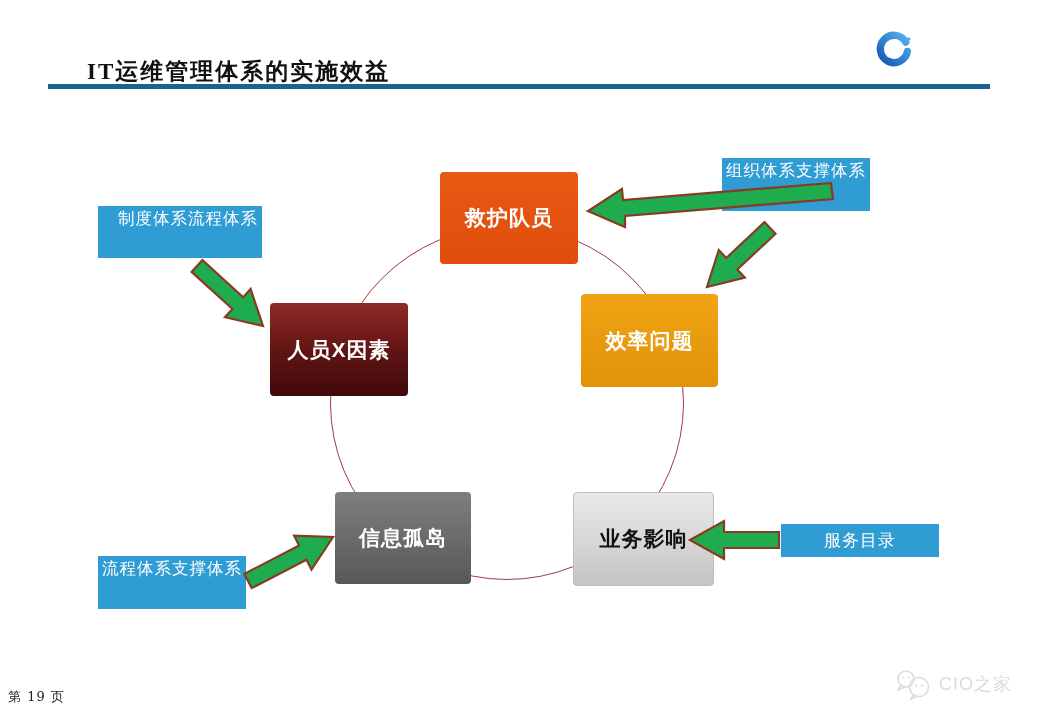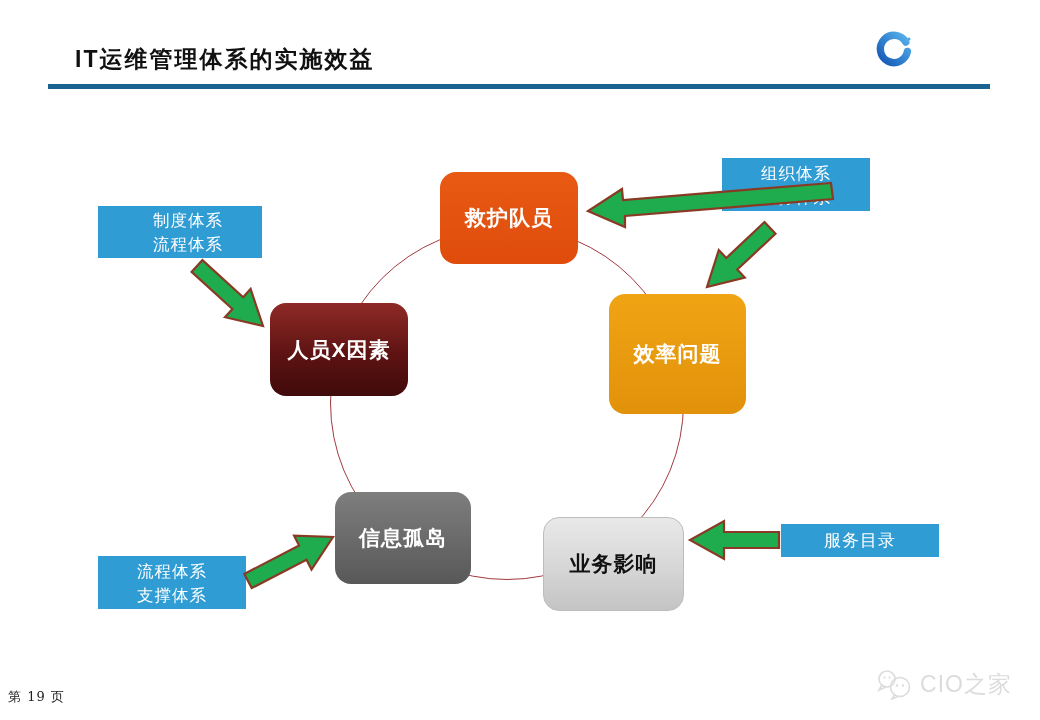--- a/index.html
+++ b/index.html
@@ -2,70 +2,70 @@
 <html><head>
 <meta charset="utf-8">
 <style>
   html,body{margin:0;padding:0;background:#888;}
   .slide{
     position:relative;width:1040px;height:720px;background:#ffffff;
     overflow:hidden;font-family:"Liberation Sans","DejaVu Sans",sans-serif;
   }
   
   .title{
-    position:absolute;left:75px;top:44px;margin:0;
-    font-family:Liberation Sans, sans-serif;
+    position:absolute;left:75px;top:44px;margin:12px;
+    font-family:Liberation Serif, serif;
     font-size:23px;font-weight:bold;color:#111;letter-spacing:2px;
   }
   .rule{
     position:absolute;left:48px;top:84px;width:942px;height:5px;
     background:#1A6391;
   }
   .logo{position:absolute;left:873px;top:28px;width:42px;height:42px;}
   
   .diagram{position:absolute;left:0;top:0;width:1040px;height:720px;}
   .ring{
     position:absolute;left:330px;top:226px;width:352px;height:352px;
     border:1.5px solid #A13A40;border-radius:50%;
   }
   .node{
     position:absolute;display:flex;align-items:center;justify-content:center;
-    border-radius:16px;color:#fff;font-size:21px;font-weight:bold;
+    border-radius:4px;color:#fff;font-size:21px;font-weight:bold;
     letter-spacing:1px;text-align:center;
   }
   .node-rescue{left:440px;top:172px;width:138px;height:92px;
     background:linear-gradient(180deg,#E85A14 0%,#DF4C0C 100%);}
-  .node-efficiency{left:609px;top:294px;width:137px;height:120px;
+  .node-efficiency{left:581px;top:294px;width:137px;height:93px;
     background:linear-gradient(180deg,#F0A414 0%,#E2920A 100%);}
   .node-personnel{left:270px;top:294px;width:138px;height:93px;
     background:linear-gradient(180deg,#8E2A26 0%,#5E1313 55%,#400A0A 100%);margin-top:9px;}
   .node-island{left:335px;top:492px;width:136px;height:92px;
     background:linear-gradient(180deg,#7E7E7E 0%,#696969 55%,#585858 100%);}
-  .node-business{left:543px;top:492px;width:139px;height:92px;color:#111;
+  .node-business{left:573px;top:492px;width:139px;height:92px;color:#111;
     background:linear-gradient(180deg,#E9E9E9 0%,#D6D6D6 55%,#C4C4C4 100%);
-    border:1px solid #BDBDBD;margin-top:25px;}
+    border:1px solid #BDBDBD;}
   .bluebox{
     position:absolute;background:#2F9CD4;color:#fff;text-align:center;
-    display:flex;flex-direction:column;justify-content:center;
+    display:flex;flex-direction:row;justify-content:center;
     font-size:16.5px;line-height:24px;letter-spacing:1px;
   }
   .bb-zhidu{left:98px;top:206px;width:148px;height:52px;padding-left:16px;}
   .bb-zuzhi{left:722px;top:158px;width:148px;height:53px;}
   .bb-liucheng{left:98px;top:556px;width:148px;height:53px;}
   .bb-fuwu{left:781px;top:524px;width:158px;height:33px;line-height:33px;font-size:17px;}
   .arrows{position:absolute;left:0;top:0;width:1040px;height:720px;pointer-events:none;}
   
   .pagenum{
     position:absolute;left:0;right:0;bottom:14px;
     font-family:"DejaVu Serif","Liberation Serif",serif;
     font-size:13px;color:#222;letter-spacing:1px;padding-left:8px;
   }
   .watermark{
     position:absolute;right:28px;bottom:20px;display:flex;align-items:center;gap:6px;
-    color:#DCDCDC;font-size:23px;letter-spacing:1px;
+    color:#DCDCDC;font-size:18px;letter-spacing:1px;
     text-shadow:1px 1px 0 #ffffff;
   }
   .wm-icon{width:40px;height:32px;}
 </style>
 </head>
 <body>
 
 <div class="slide">
 
   <h1 class="title">IT运维管理体系的实施效益</h1>

